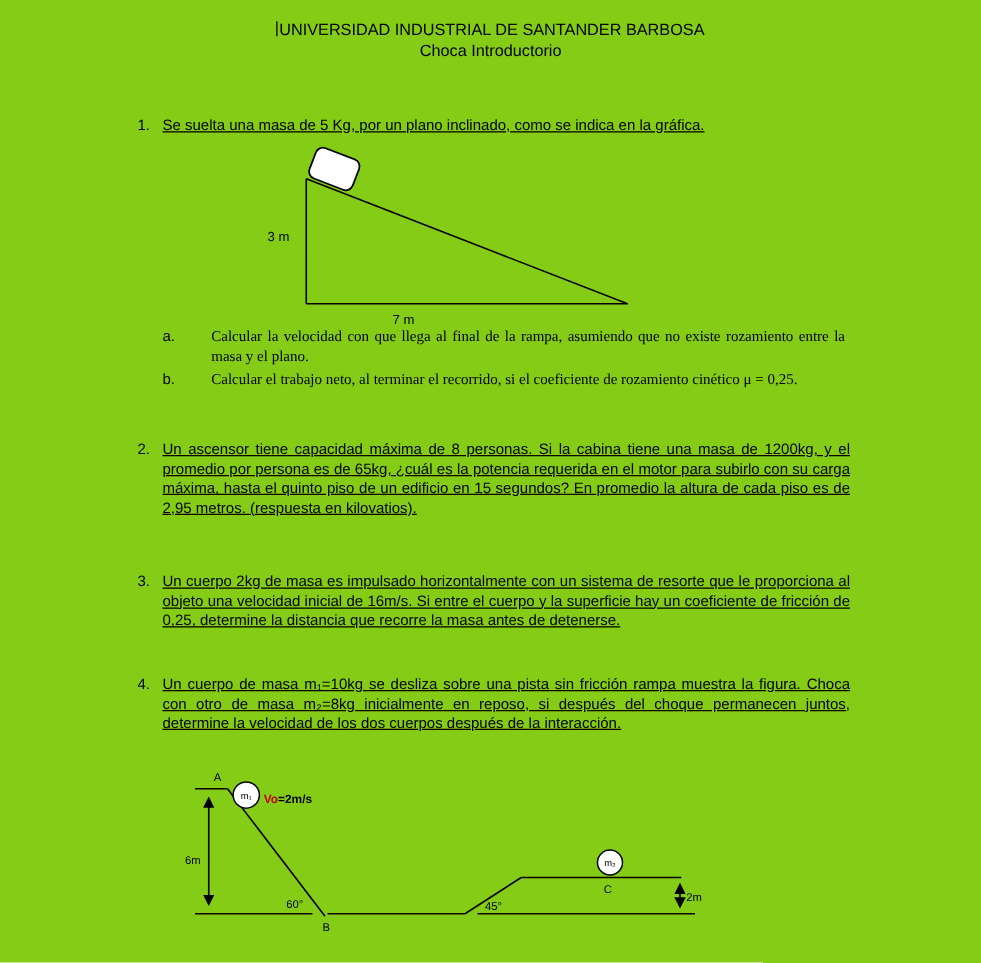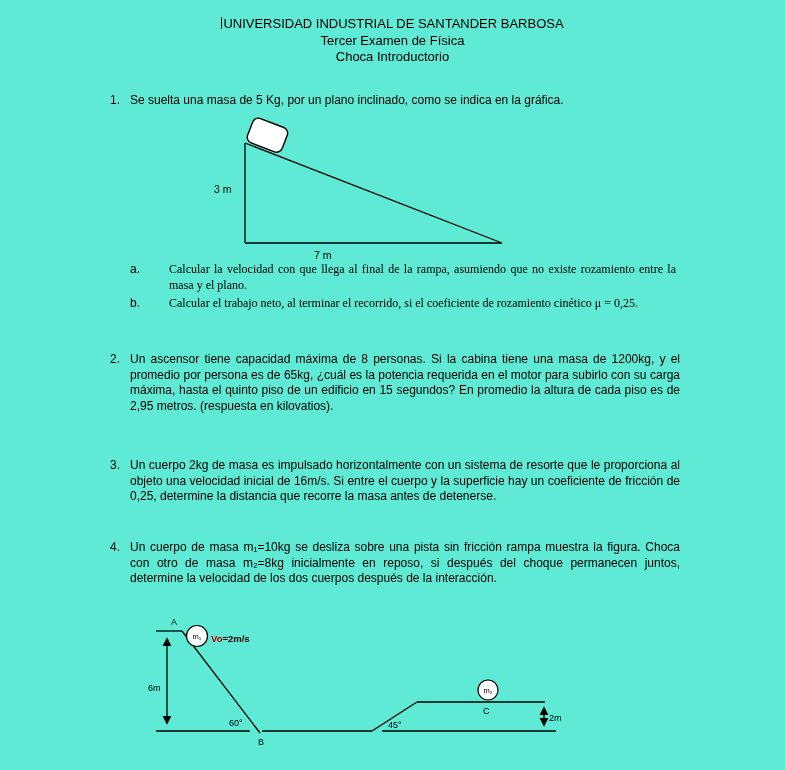--- a/index.html
+++ b/index.html
@@ -1,37 +1,37 @@
 <!DOCTYPE html>
 <html><head>
 <meta charset="utf-8">
 <style>
   html,body{margin:0;padding:0;background:#ffffff;}
   .page{
     position:relative;
     width:785px;height:770px;
-    background:#5eead4;
+    background:#84cc16;
     font-family:"Liberation Sans","DejaVu Sans",sans-serif;
     color:#000;
     overflow:hidden;
   }
   .header{
     position:absolute;top:16px;left:0;width:785px;
     text-align:center;font-size:13px;line-height:16.5px;
   }
   .caret{
     display:inline-block;width:1px;height:12px;background:#000;
     margin-right:1px;vertical-align:-1px;
   }
   .problem{
     position:absolute;left:110px;width:570px;
     font-size:12px;line-height:15.6px;
   }
   .problem .num{position:absolute;left:0;top:0;}
-  .problem p{margin:0 0 0 20px;text-align:justify;}
+  .problem p{margin:0 0 0 20px;text-align:justify;text-decoration:underline;}
   .subitem{
     position:absolute;left:130px;width:546px;
     font-size:12px;line-height:15.6px;
   }
   .subitem .num{position:absolute;left:0;top:0;}
   .subitem p{margin:0 0 0 39px;text-align:justify;font-family:Liberation Serif, serif;}
   .fig{position:absolute;}
   .fig line,.fig path,.fig polyline{stroke:#000;stroke-width:1.3;fill:none;}
   .fig rect{stroke:#000;stroke-width:1.4;fill:#fff;}
   .fig circle{stroke:#000;stroke-width:1.2;fill:#fff;}
@@ -43,21 +43,20 @@
   .fig .v0blk{fill:#000000;font-weight:bold;}
   .fig .v0{font-size:9.5px;}
 </style>
 </head>
 <body>
 
 <div class="page">
 
   <div class="header">
     <div><span class="caret"></span><span>UNIVERSIDAD INDUSTRIAL DE SANTANDER BARBOSA</span></div>
-    <div>Tercer Examen de Física</div>
     <div>Choca Introductorio</div>
   </div>
 
   <div class="problem" style="top:93px;">
     <span class="num">1.</span>
     <p>Se suelta una masa de 5 Kg,  por un plano inclinado, como se indica en la gráfica.</p>
   </div>
 
   <svg class="fig" style="left:198px;top:112px;" width="320" height="152" viewBox="0 0 320 152">
     <rect x="51" y="10" width="37" height="26" rx="6" transform="rotate(21 69 23)"></rect>

